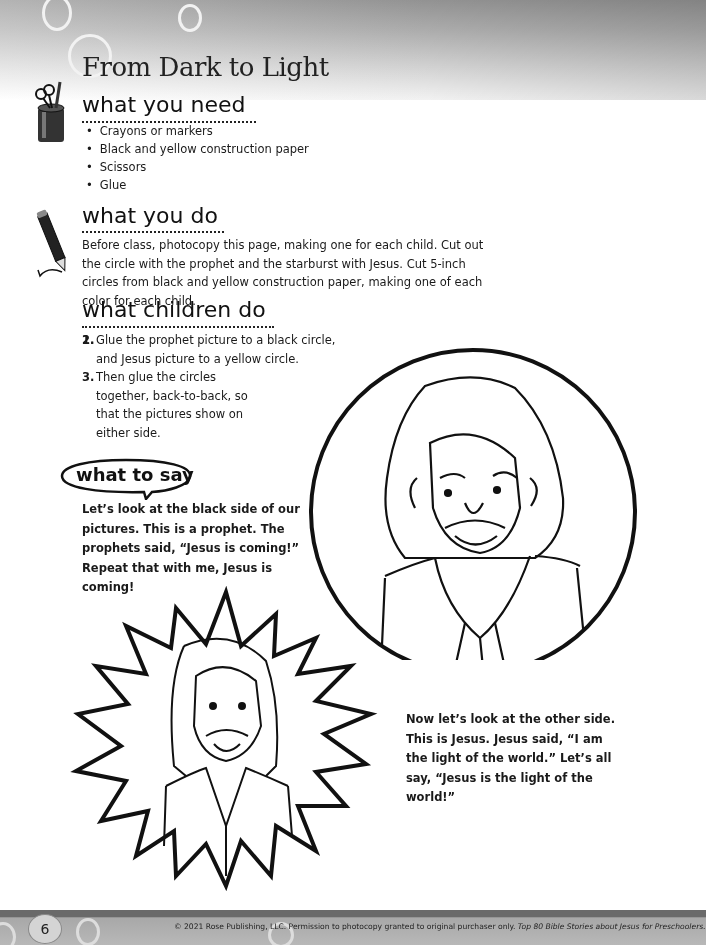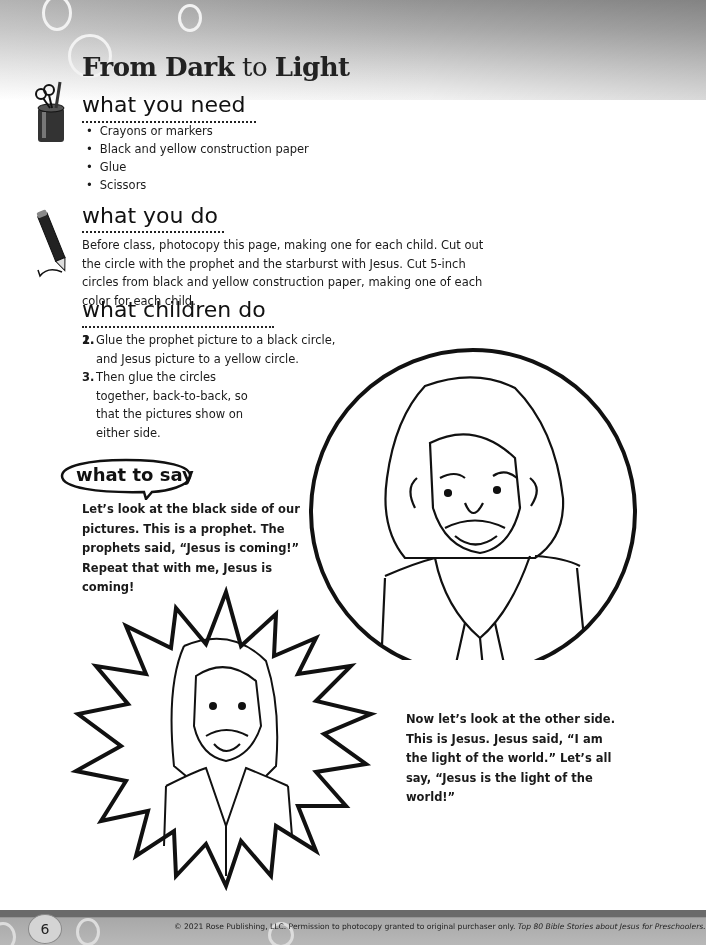--- a/index.html
+++ b/index.html
@@ -5,21 +5,21 @@
   html, body { margin:0; padding:0; }
   body { width:706px; height:945px; position:relative; overflow:hidden; background:#fff;
          font-family:"DejaVu Sans", sans-serif; color:#1a1a1a; }
   .header-band { position:absolute; left:0; top:0; width:706px; height:100px;
     background:linear-gradient(180deg,#9a9a9a 0%,#b5b5b5 30%,#e0e0e0 70%,#ffffff 100%); }
   .header-band::after { content:""; position:absolute; inset:0;
     background:linear-gradient(90deg, rgba(255,255,255,0.25) 0%, rgba(0,0,0,0.05) 60%, rgba(0,0,0,0.15) 100%); }
   .bubble { position:absolute; border:3px solid #f2f2f2; border-radius:50%; box-sizing:border-box; }
   .title { position:absolute; left:82px; top:52px; font-family:"DejaVu Serif", serif;
     font-size:26px; color:#222; letter-spacing:-0.5px; }
-  .title b { font-weight:bold;text-align:center; }
+  .title b { font-weight:normal;text-align:center; }
   .sec-head { position:absolute; left:82px; font-size:22px; color:#111; font-family:"DejaVu Sans", sans-serif; }
   .dots { position:absolute; left:82px; height:0; border-top:2px dotted #222; }
   .bullets { position:absolute; left:86px; top:122px; margin:0; padding:0; list-style:none; font-size:11.5px; line-height:18px; }
   .bullets li::before { content:"•"; margin-right:7px; }
   .para { position:absolute; font-size:11.5px; line-height:18.5px; margin:0; }
   .steps { position:absolute; left:82px; top:331px; font-size:11.5px; line-height:18.5px; width:260px; margin:0; padding:0; list-style:none; }
   .steps li { position:relative; padding-left:14px; }
   .steps .num { position:absolute; left:0; font-weight:bold; }
   .bold-say { position:absolute; font-weight:bold; font-size:11.5px; line-height:19.5px; margin:0; }
   .footer-bar { position:absolute; left:0; top:910px; width:706px; height:35px;
@@ -51,22 +51,22 @@
   <line x1="9" y1="20" x2="16" y2="30" stroke="#111" stroke-width="2"></line>
   <line x1="15" y1="17" x2="18" y2="30" stroke="#111" stroke-width="2"></line>
   <line x1="26" y1="4" x2="22" y2="30" stroke="#333" stroke-width="3"></line>
 </svg>
 
 <div class="sec-head" style="top:92px;text-align:center;">what you need</div>
 <div class="dots" style="top:121px;width:174px;"></div>
 <ul class="bullets">
   <li>Crayons or markers</li>
   <li>Black and yellow construction paper</li>
+  <li>Scissors</li>
   <li>Glue</li>
-  <li>Scissors</li>
 </ul>
 
 <svg class="art" style="left:34px;top:206px;" width="44" height="78" viewBox="0 0 44 78">
   <g transform="rotate(-22 22 40)">
     <rect x="16" y="6" width="10" height="48" fill="#222" stroke="#111"></rect>
     <rect x="16" y="2" width="10" height="6" rx="2" fill="#888"></rect>
     <polygon points="16,54 26,54 21,66" fill="#ddd" stroke="#111"></polygon>
   </g>
   <path d="M28 66 Q 14 60 6 70 L 4 64" fill="none" stroke="#111" stroke-width="1.5"></path>
 </svg>

